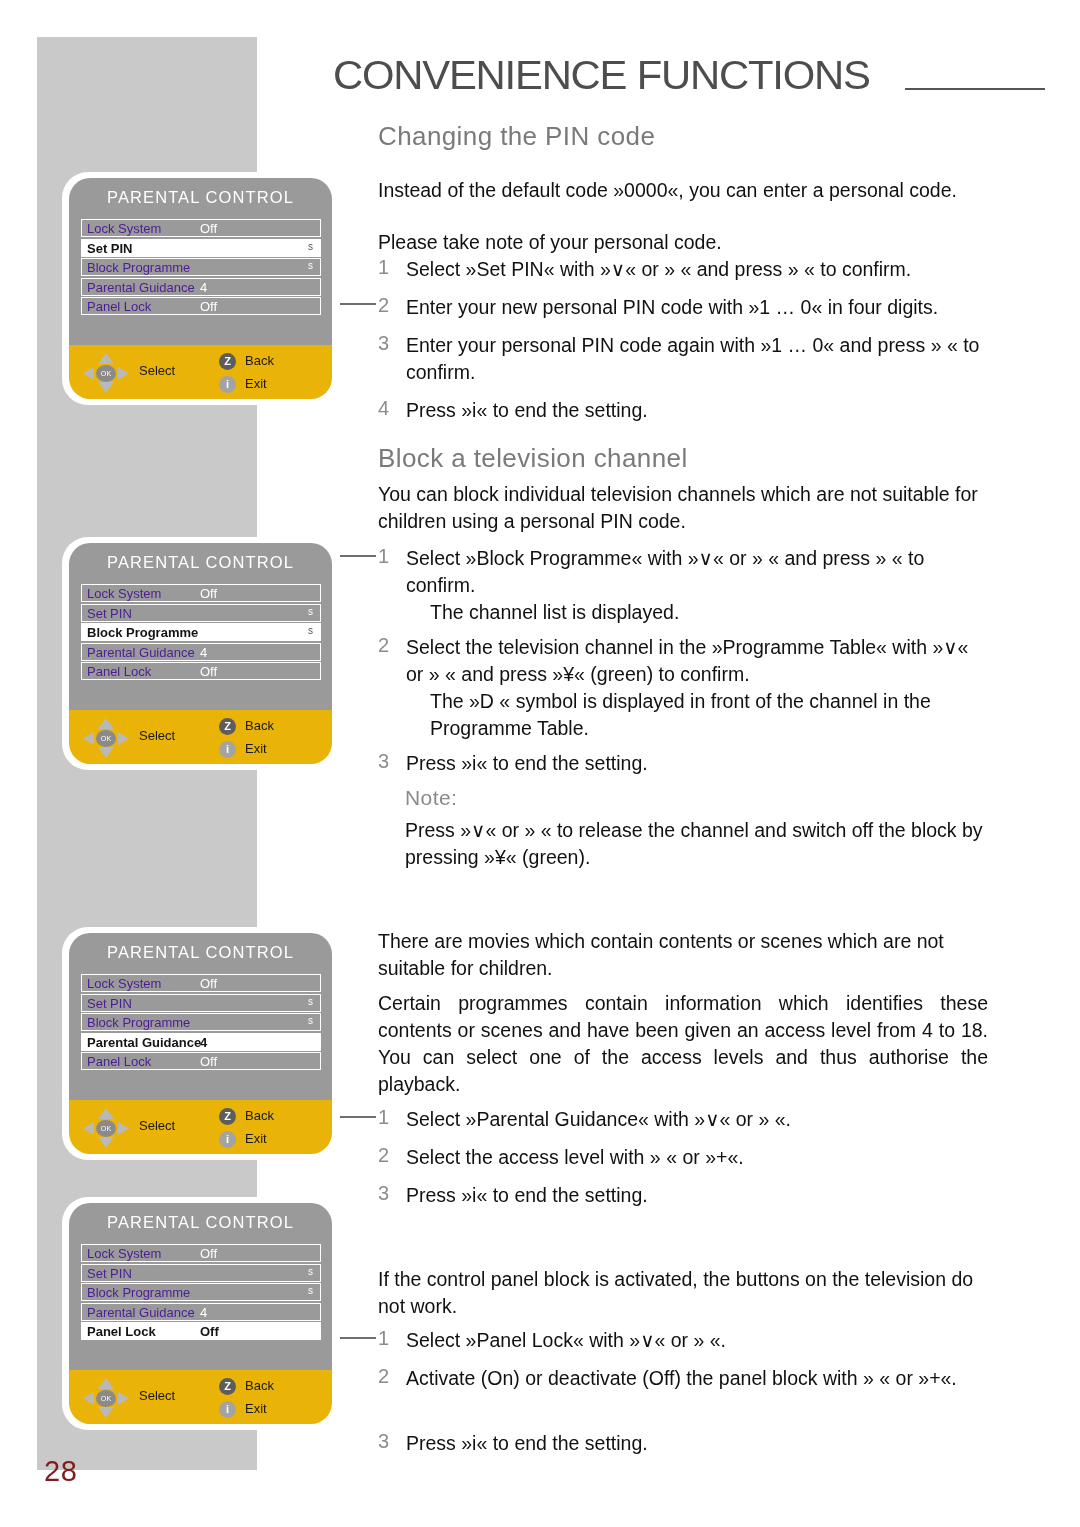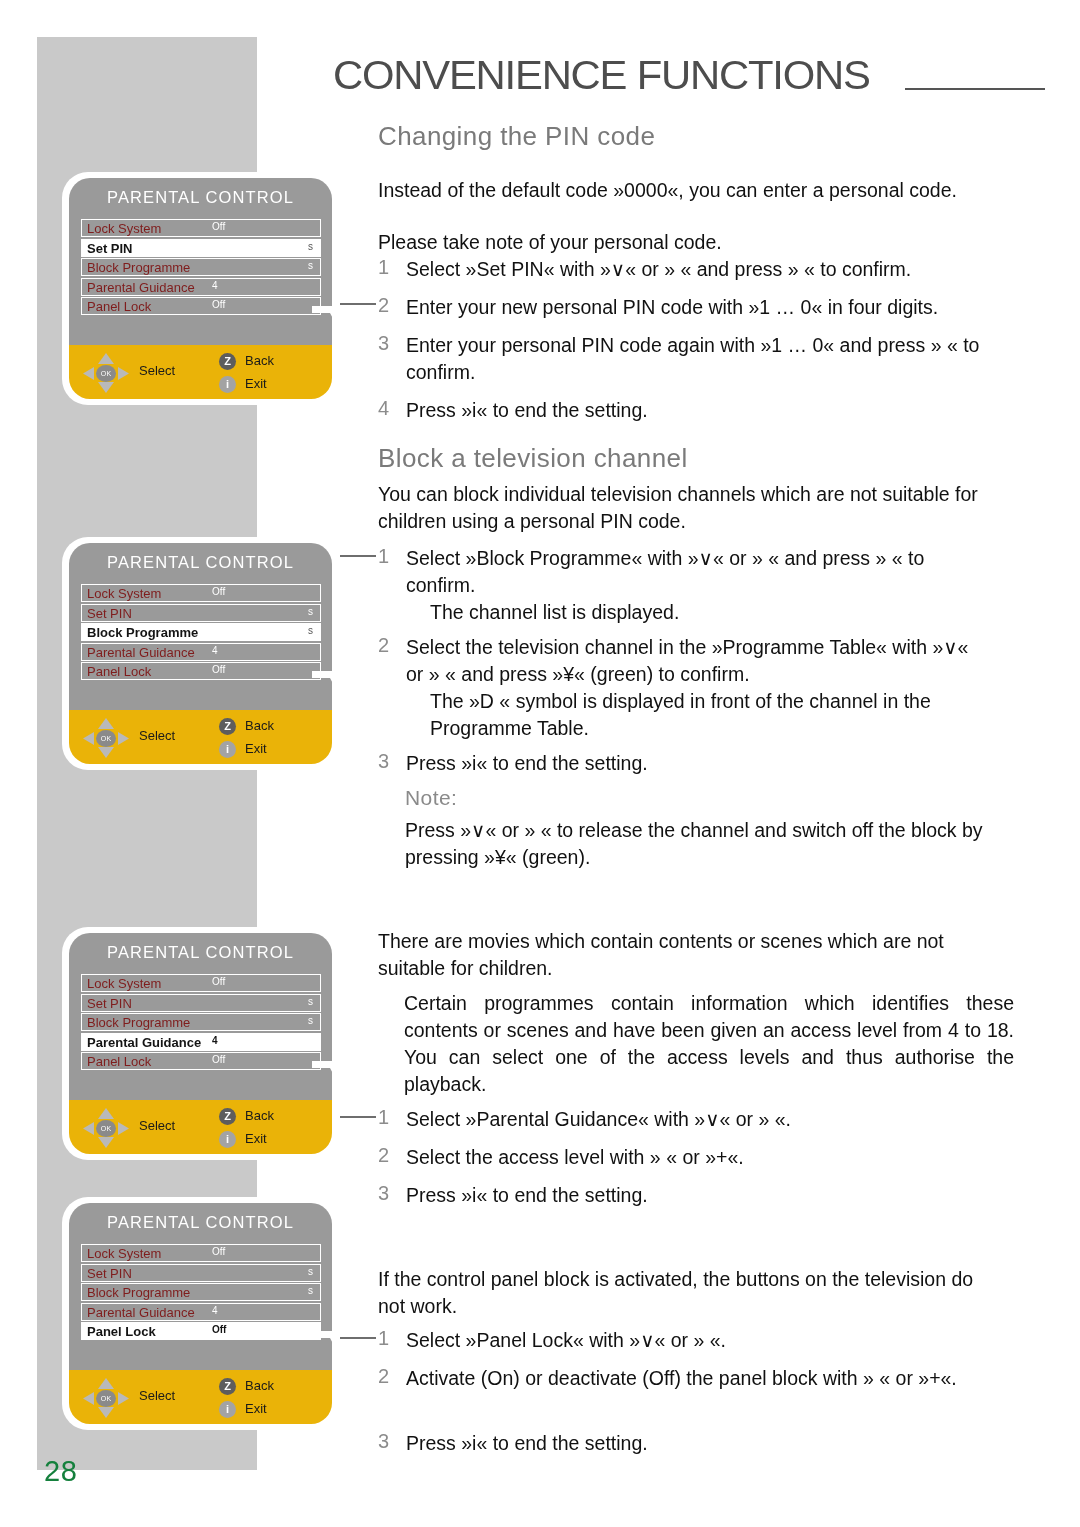--- a/index.html
+++ b/index.html
@@ -13,21 +13,21 @@
   }
   .page{position:relative;width:1080px;height:1527px;}
 
   
   .grey-band{
     position:absolute;left:37px;top:37px;width:220px;height:1433px;
     background:#c9c9c9;
   }
   .page-number{
     position:absolute;left:44px;top:1455px;
-    font-size:29px;color:#15803d;letter-spacing:.5px;
+    font-size:29px;color:#7f1d1d;letter-spacing:.5px;
   }
 
   
   .chapter-title{
     position:absolute;left:333px;top:52px;
     font-size:41px;letter-spacing:-1.2px;
     color:#4d4d4d;font-weight:400;
     white-space:nowrap;
     transform:scaleX(1.02);transform-origin:left top;
   }
@@ -45,21 +45,21 @@
   .h3{
     position:absolute;left:405px;
     font-size:21px;color:#8a8a8a;font-weight:400;letter-spacing:.4px;
   }
 
   
   .para{
     position:absolute;left:378px;width:610px;
     font-size:19.5px;line-height:27px;color:#111;
   }
-  .para.justify{text-align:justify;margin-left:26px;}
+  .para.justify{text-align:justify;}
 
   
   .step{position:absolute;left:378px;width:610px;}
   .step .num{
     position:absolute;left:0;top:0;width:26px;
     font-size:20px;color:#8c8c8c;text-align:left;
   }
   .step .txt{
     display:block;margin-left:28px;
     font-size:19.5px;line-height:27px;color:#111;
@@ -84,38 +84,39 @@
     box-sizing:border-box;
     overflow:hidden;
   }
   .tv-inner{
     position:absolute;left:7px;top:6px;width:263px;height:221px;
     border-radius:21px;overflow:hidden;background:#fff;
   }
   .tv-screen{
     position:absolute;left:0;top:0;width:315px;height:167px;
     background:#9a9a9a;
+    padding-left:24px;
   }
   .tv-title{
     position:absolute;left:0;top:10px;width:263px;
     text-align:center;font-size:16.5px;color:#ffffff;letter-spacing:1.1px;
   }
   .tv-rows{position:absolute;left:12px;top:41px;width:240px;}
   .tv-row{
     position:relative;height:18px;margin-bottom:1.5px;
     box-sizing:border-box;
     border:1px solid #ffffff;
     background:#9a9a9a;
   }
   .tv-row .lbl{
-    position:absolute;left:5px;top:1px;font-size:13px;color:#7f1d1d;
+    position:absolute;left:5px;top:1px;font-size:13px;color:#4c1d95;
     white-space:nowrap;
   }
   .tv-row .val{
-    position:absolute;left:130px;top:1px;font-size:10px;color:#ffffff;
+    position:absolute;left:118px;top:1px;font-size:13px;color:#ffffff;
   }
   .tv-row .val.right{
     left:auto;right:7px;font-size:10px;
   }
   .tv-row.selected{background:#ffffff;border-color:#ffffff;}
   .tv-row.selected .lbl,.tv-row.selected .val{color:#141414;font-weight:bold;}
   .tv-row.selected .val.right{color:#555;font-weight:normal;}
 
   .tv-downarrow{
     position:absolute;right:14px;top:128px;width:58px;height:16px;

